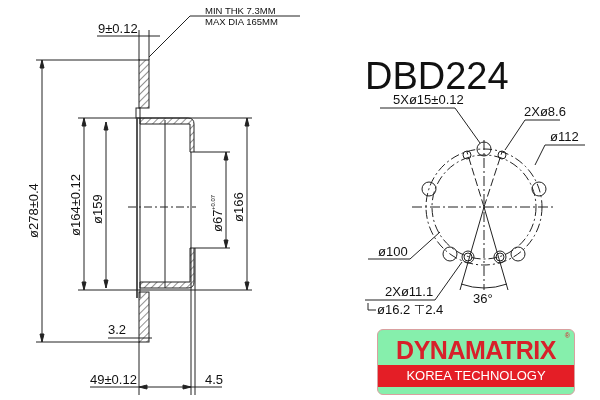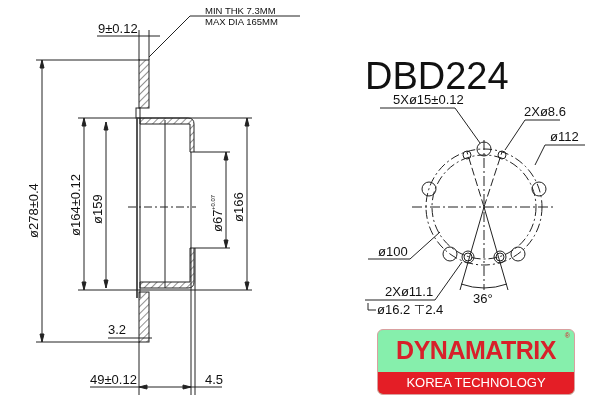--- a/index.html
+++ b/index.html
@@ -8,21 +8,21 @@
   svg { position: absolute; left: 0; top: 0; }
   .dim { font-family: "Liberation Sans Narrow", "Liberation Sans", sans-serif; font-size: 13px; fill: #111; }
   .note { font-size: 9.5px; fill: #111; font-family: "Liberation Sans", sans-serif; }
   .title { position: absolute; left: 365px; top: 22px; font-size: 38px; color: #111;
            font-family: "Liberation Sans", sans-serif; letter-spacing: 0px; margin-top: 33px; }
   .logo { position: absolute; left: 377px; top: 329px; width: 196px; height: 64px;
           border: 1px solid #d9a0a0; border-radius: 6px; background: #86efac; overflow: hidden; }
   .logo-brand { position: absolute; left: 0; top: 6px; width: 196px; text-align: center;
                 font-size: 25px; font-weight: bold; color: #d8202a; letter-spacing: -0.5px; }
   .logo-reg { position: absolute; right: 4px; top: 2px; font-size: 7px; color: #d8202a; }
-  .logo-band { position: absolute; left: 0; bottom: 0; width: 196px; height: 22px; background: #e41e26;
+  .logo-band { position: absolute; left: 0; bottom: 7px; width: 196px; height: 22px; background: #e41e26;
                color: #fff; text-align: center; font-size: 13px; line-height: 22px; }
 </style>
 </head>
 <body>
 
 <svg width="600" height="400" viewBox="0 0 600 400">
   <defs>
     <pattern id="hatch" patternUnits="userSpaceOnUse" width="5" height="5" patternTransform="rotate(45)">
       <line x1="0" y1="0" x2="0" y2="5" stroke="#222" stroke-width="1"></line>
     </pattern>

